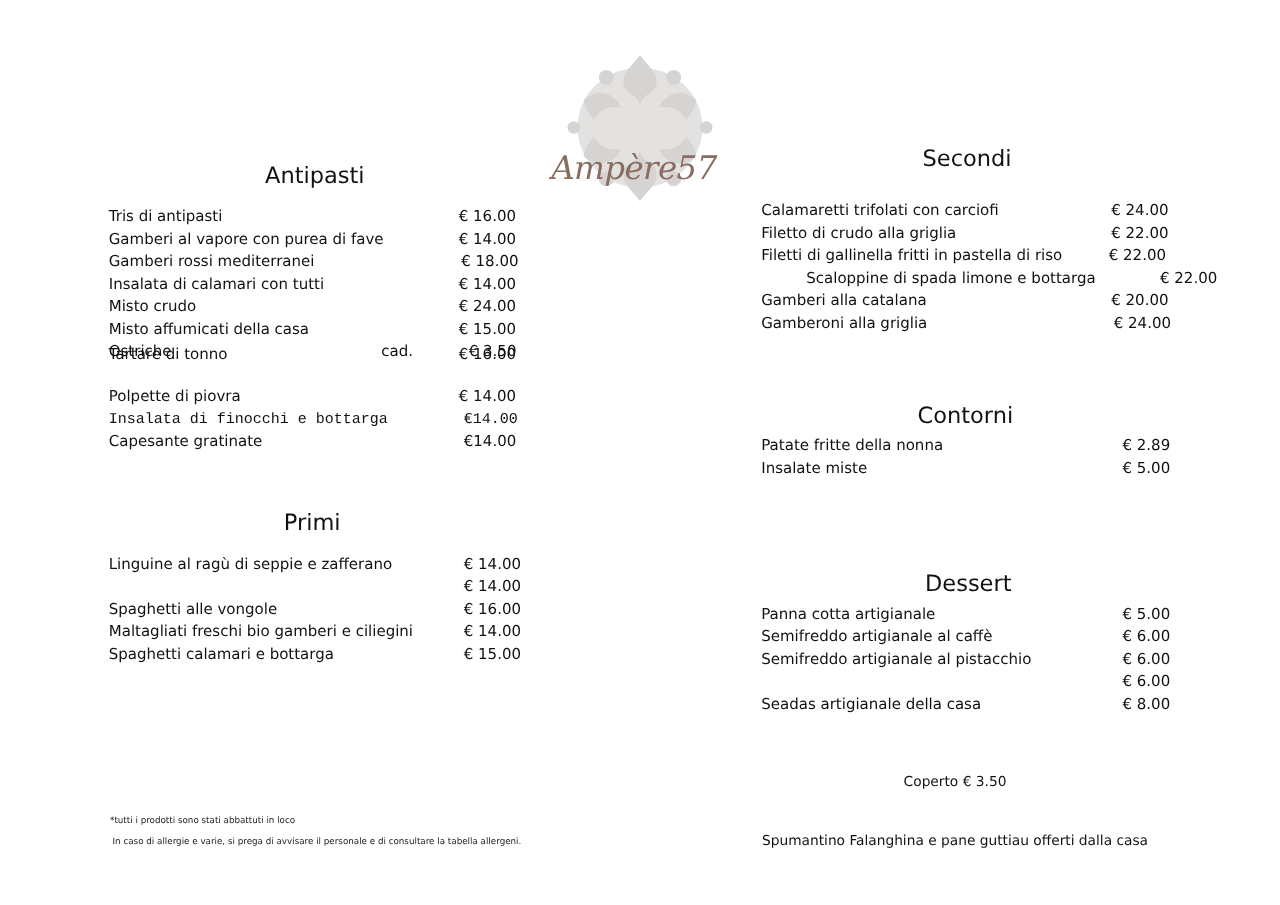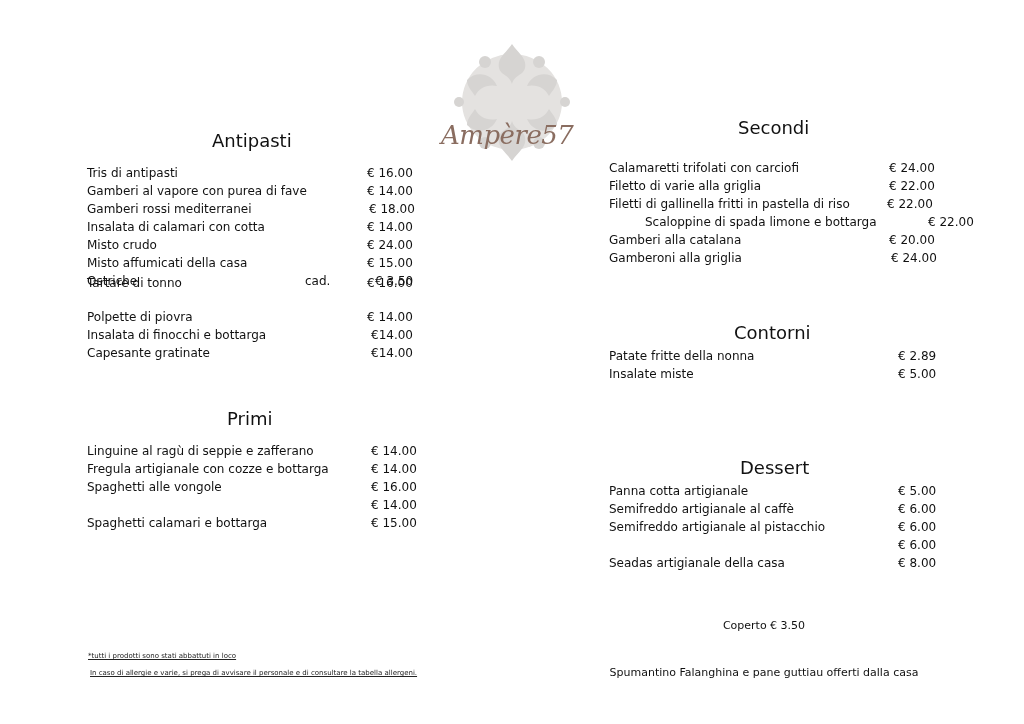--- a/index.html
+++ b/index.html
@@ -15,21 +15,21 @@
       color: #8a6d60; letter-spacing: -0.5px; white-space: nowrap;
     }
     .section { position: absolute; }
     .section-title {
       position: absolute; font-size: 18px; color: #111; white-space: nowrap; font-weight: normal;
     }
     .item { position: absolute; left: 0; font-size: 12px; white-space: nowrap; height: 18px; line-height: 18px; }
     .item-name { position: absolute; left: 0; }
     .item-note { position: absolute; }
     .item-price { position: absolute; text-align: right; }
-    .footnote { position: absolute; font-size: 7px; color: #222; white-space: nowrap; text-decoration: underline; }
+    .footnote { position: absolute; font-size: 7px; color: #222; white-space: nowrap; }
     .footer-right { position: absolute; font-size: 11px; text-align: center; white-space: nowrap; }
   </style>
 </head>
 <body>
 
 <div class="logo">
   <svg width="150" height="125" viewBox="0 0 150 125">
     <g fill="#d6d4d2">
       <ellipse cx="75" cy="62" rx="50" ry="48" fill="#e4e2e0"></ellipse>
       <path d="M75 4 C68 14 60 18 62 28 C64 36 72 34 75 44 C78 34 86 36 88 28 C90 18 82 14 75 4 Z"></path>
@@ -57,21 +57,21 @@
     </div>
   <div class="item" style="top:52px; width:330px;">
       <span class="item-name">Gamberi al vapore con purea di fave</span>
       <span class="item-price" style="left:280px;">€ 14.00</span>
     </div>
   <div class="item" style="top:70px; width:330px;">
       <span class="item-name">Gamberi rossi mediterranei</span>
       <span class="item-price" style="left:282px;">€ 18.00</span>
     </div>
   <div class="item" style="top:88px; width:330px;">
-      <span class="item-name">Insalata di calamari con cotta</span>
+      <span class="item-name">Insalata di calamari con tutti</span>
       <span class="item-price" style="left:280px;">€ 14.00</span>
     </div>
   <div class="item" style="top:106px; width:330px;">
       <span class="item-name">Misto crudo</span>
       <span class="item-price" style="left:280px;">€ 24.00</span>
     </div>
   <div class="item" style="top:124px; width:330px;">
       <span class="item-name">Misto affumicati della casa</span>
       <span class="item-price" style="left:280px;">€ 15.00</span>
     </div>
@@ -81,61 +81,61 @@
       <span class="item-price" style="left:288px;">€ 3.50</span>
     </div>
   <div class="item" style="top:144px; width:330px;">
       <span class="item-name">Tartare di tonno</span>
       <span class="item-price" style="left:280px;">€ 16.00</span>
     </div>
   <div class="item" style="top:178px; width:330px;">
       <span class="item-name">Polpette di piovra</span>
       <span class="item-price" style="left:280px;">€ 14.00</span>
     </div>
-  <div class="item" style="top:196px; width:330px;">
+  <div class="item" style="top:196px; width:330px;font-family:Liberation Mono, monospace;">
       <span class="item-name">Insalata di finocchi e bottarga</span>
       <span class="item-price" style="left:284px;">€14.00</span>
     </div>
   <div class="item" style="top:214px; width:330px;">
       <span class="item-name">Capesante gratinate</span>
       <span class="item-price" style="left:284px;">€14.00</span>
     </div>
 </div>
 
 <div class="section" style="left:87px; top:408px; width:330px;">
   <div class="section-title" style="left:140px; top:0;">Primi</div>
   <div class="item" style="top:34px; width:330px;">
       <span class="item-name">Linguine al ragù di seppie e zafferano</span>
       <span class="item-price" style="left:284px;">€ 14.00</span>
     </div>
   <div class="item" style="top:52px; width:330px;">
-      <span class="item-name">Fregula artigianale con cozze e bottarga</span>
       <span class="item-price" style="left:284px;">€ 14.00</span>
     </div>
   <div class="item" style="top:70px; width:330px;">
       <span class="item-name">Spaghetti alle vongole</span>
       <span class="item-price" style="left:284px;">€ 16.00</span>
     </div>
   <div class="item" style="top:88px; width:330px;">
+      <span class="item-name">Maltagliati freschi bio gamberi e ciliegini</span>
       <span class="item-price" style="left:284px;">€ 14.00</span>
     </div>
   <div class="item" style="top:106px; width:330px;">
       <span class="item-name">Spaghetti calamari e bottarga</span>
       <span class="item-price" style="left:284px;">€ 15.00</span>
     </div>
 </div>
 
 <div class="section" style="left:609px; top:117px; width:340px;">
   <div class="section-title" style="left:129px; top:0;">Secondi</div>
   <div class="item" style="top:42px; width:340px;">
       <span class="item-name">Calamaretti trifolati con carciofi</span>
       <span class="item-price" style="left:280px;">€ 24.00</span>
     </div>
   <div class="item" style="top:60px; width:340px;">
-      <span class="item-name">Filetto di varie alla griglia</span>
+      <span class="item-name">Filetto di crudo alla griglia</span>
       <span class="item-price" style="left:280px;">€ 22.00</span>
     </div>
   <div class="item" style="top:78px; width:340px;">
       <span class="item-name">Filetti di gallinella fritti in pastella di riso</span>
       <span class="item-price" style="left:278px;">€ 22.00</span>
     </div>
   <div class="item" style="top:96px; width:340px;margin-left:36px;">
       <span class="item-name">Scaloppine di spada limone e bottarga</span>
       <span class="item-price" style="left:283px;">€ 22.00</span>
     </div>

